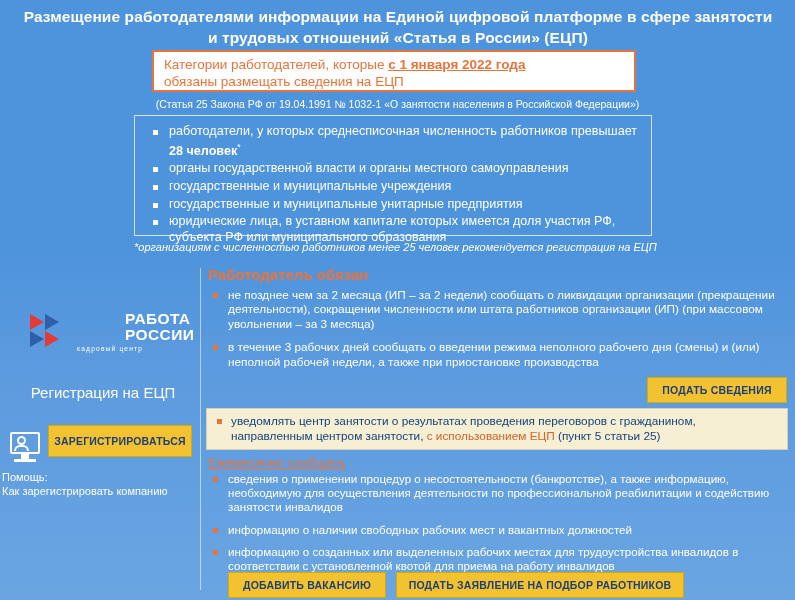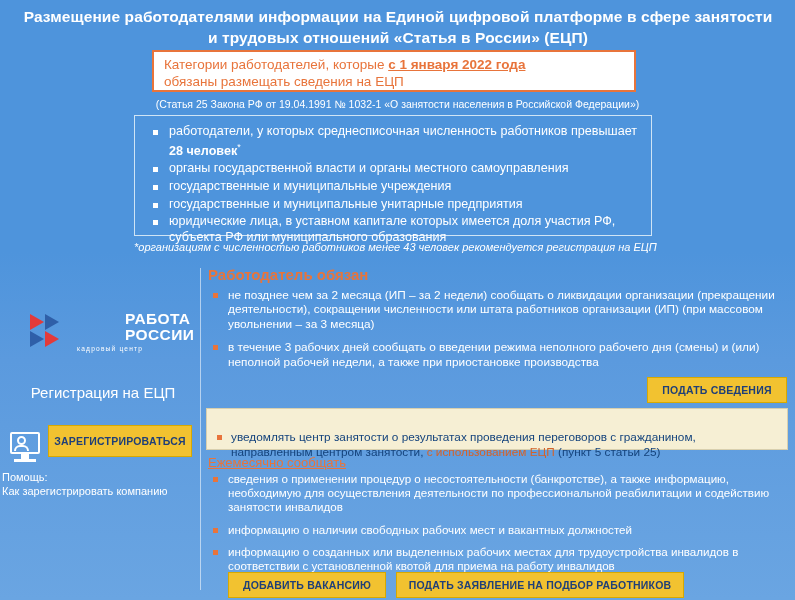--- a/index.html
+++ b/index.html
@@ -309,21 +309,21 @@
 
   .highlight-box {
     position: absolute;
     left: 206px;
     top: 408px;
     width: 582px;
     height: 42px;
     background: #f6efd4;
     border: 1px solid #d8cfae;
     box-sizing: border-box;
-    padding: 21px 8px 4px 8px;
+    padding: 5px 8px 4px 8px;
   }
   .li3 {
     position: relative;
     color: #14437c;
     font-size: 11.8px;
     line-height: 15px;
     padding-left: 16px;
   }
   .li3::before {
     content: "";
@@ -401,21 +401,21 @@
   <div class="law-note">(Статья 25 Закона РФ от 19.04.1991 № 1032-1 «О занятости населения в Российской Федерации»)</div>
 
   <div class="list-box">
     <div class="li"><span>работодатели, у которых среднесписочная численность работников превышает </span><b>28 человек</b><span class="sup">*</span></div>
     <div class="li">органы государственной власти и органы местного самоуправления</div>
     <div class="li">государственные и муниципальные учреждения</div>
     <div class="li">государственные и муниципальные унитарные предприятия</div>
     <div class="li">юридические лица, в уставном капитале которых имеется доля участия РФ, субъекта РФ или муниципального образования</div>
   </div>
 
-  <div class="footnote">*организациям с численностью работников  менее 43 человек рекомендуется регистрация на ЕЦП</div>
+  <div class="footnote">*организациям с численностью работников  менее 25 человек рекомендуется регистрация на ЕЦП</div>
 
   <div class="divider-v"></div>
 
   <div class="logo-wrap">
     <div class="logo-mark">
       <span class="tri t1"></span>
         <span class="tri t2"></span>
         <span class="tri t3"></span>
         <span class="tri t4"></span>
     </div>

